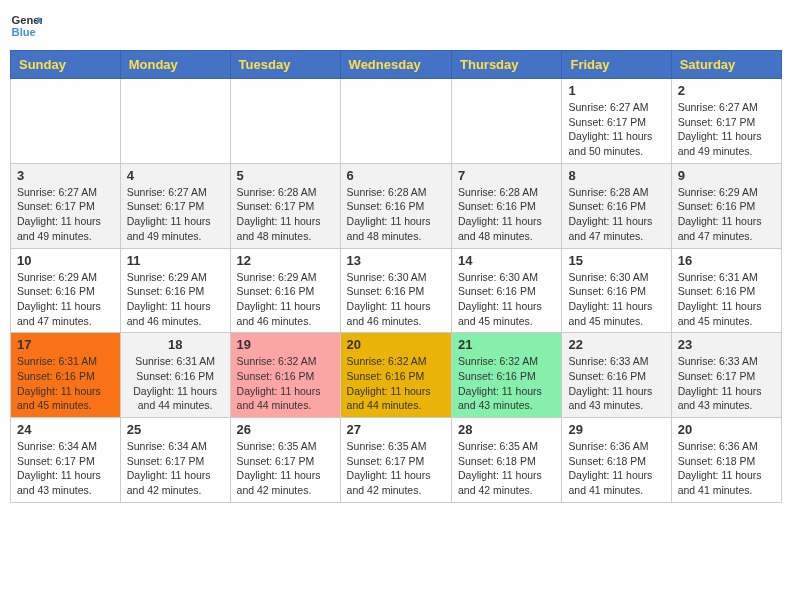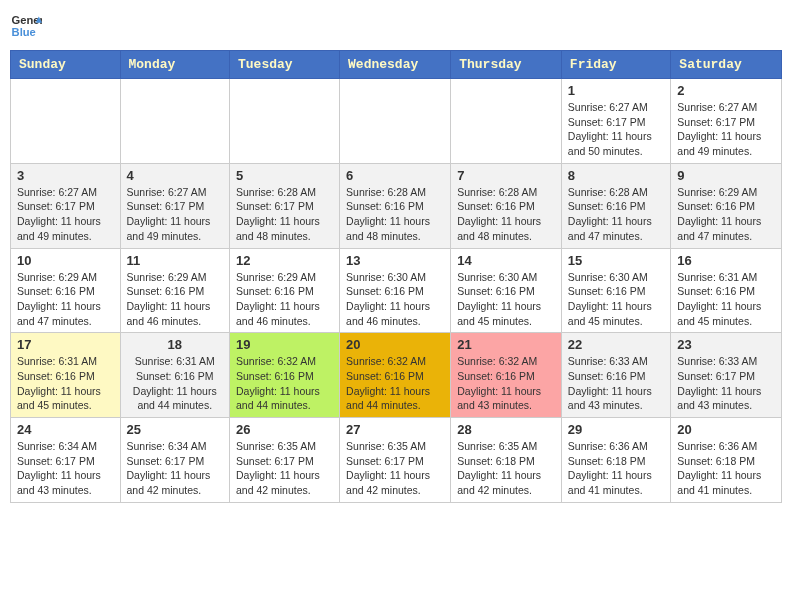--- a/index.html
+++ b/index.html
@@ -37,26 +37,25 @@
       font-size: 16px;
       color: #555;
     }
     .calendar {
       width: 100%;
       border-collapse: collapse;
       font-size: 11px;
     }
     .calendar th {
       background-color: #4472C4;
-      color: #fef9c3;
+      color: #fde047;
       text-align: left;
       padding: 6px 8px;
       font-size: 13px;
       border: 1px solid #3a62b4;
-      font-family: Liberation Mono, monospace;
     }
     .calendar td {
       border: 1px solid #ccc;
       vertical-align: top;
       padding: 4px 6px;
       width: 113px;
       height: 80px;
       background: #fff;
     }
     .calendar tr:nth-child(even) td {
@@ -209,45 +208,45 @@
 Daylight: 11 hours and 45 minutes.</div>
         </td>
         <td>
           <span class="day-number">16</span>
           <div class="day-info" style="white-space: pre-line;">Sunrise: 6:31 AM
 Sunset: 6:16 PM
 Daylight: 11 hours and 45 minutes.</div>
         </td>
       </tr>
       <tr>
-        <td style="background: #fef9c3;">
+        <td style="background: #f97316;">
           <span class="day-number">17</span>
           <div class="day-info" style="white-space: pre-line;">Sunrise: 6:31 AM
 Sunset: 6:16 PM
 Daylight: 11 hours and 45 minutes.</div>
         </td>
         <td style="background: rgb(242, 242, 242); text-align: center;">
           <span class="day-number">18</span>
           <div class="day-info" style="white-space: pre-line;">Sunrise: 6:31 AM
 Sunset: 6:16 PM
 Daylight: 11 hours and 44 minutes.</div>
         </td>
-        <td style="background: #bef264;">
+        <td style="background: #fca5a5;">
           <span class="day-number">19</span>
           <div class="day-info" style="white-space: pre-line;">Sunrise: 6:32 AM
 Sunset: 6:16 PM
 Daylight: 11 hours and 44 minutes.</div>
         </td>
         <td style="background: #eab308;">
           <span class="day-number">20</span>
           <div class="day-info" style="white-space: pre-line;">Sunrise: 6:32 AM
 Sunset: 6:16 PM
 Daylight: 11 hours and 44 minutes.</div>
         </td>
-        <td style="background: #fca5a5;">
+        <td style="background: #86efac;">
           <span class="day-number">21</span>
           <div class="day-info" style="white-space: pre-line;">Sunrise: 6:32 AM
 Sunset: 6:16 PM
 Daylight: 11 hours and 43 minutes.</div>
         </td>
         <td style="background: rgb(242, 242, 242); margin-top: 39px;">
           <span class="day-number">22</span>
           <div class="day-info" style="white-space: pre-line;">Sunrise: 6:33 AM
 Sunset: 6:16 PM
 Daylight: 11 hours and 43 minutes.</div>

